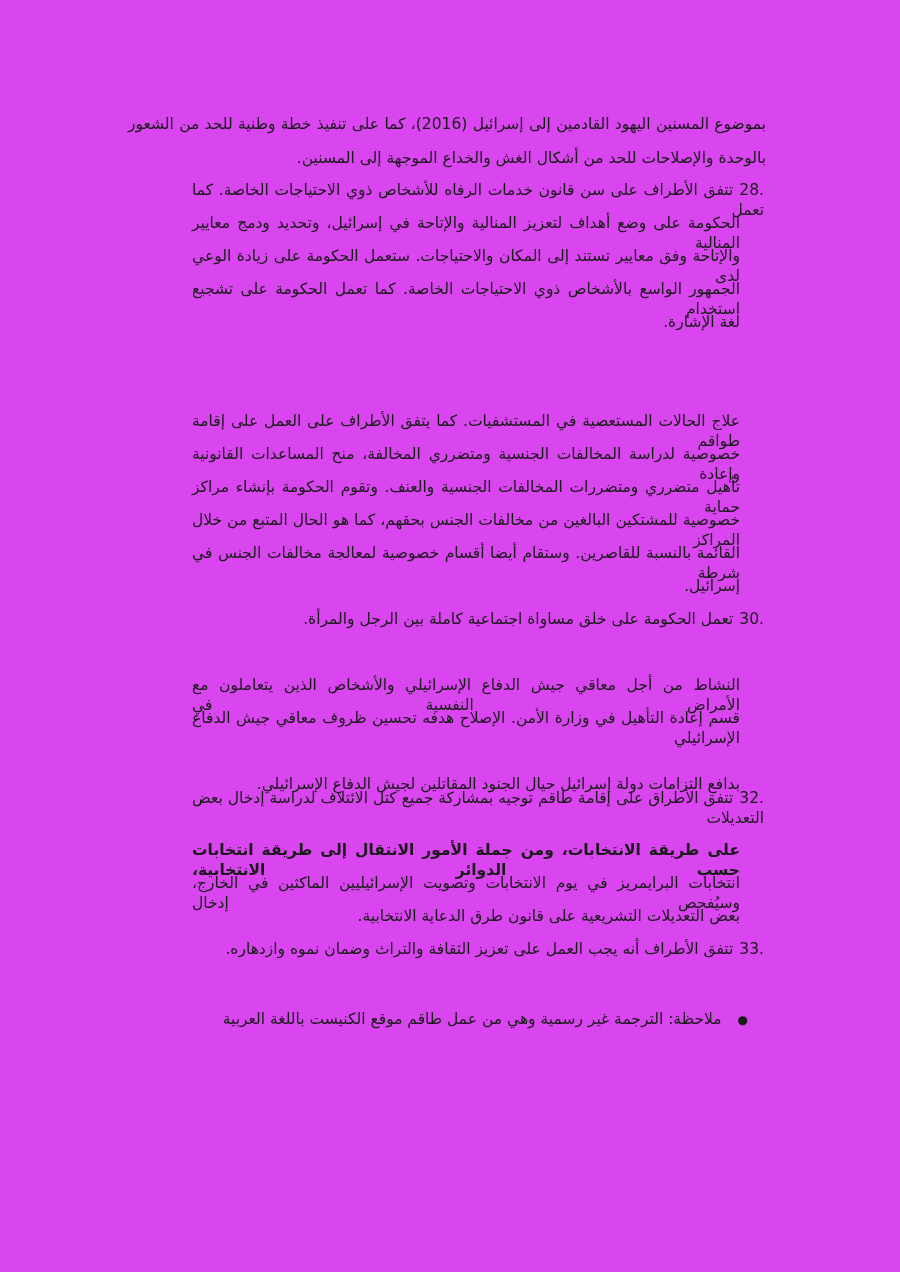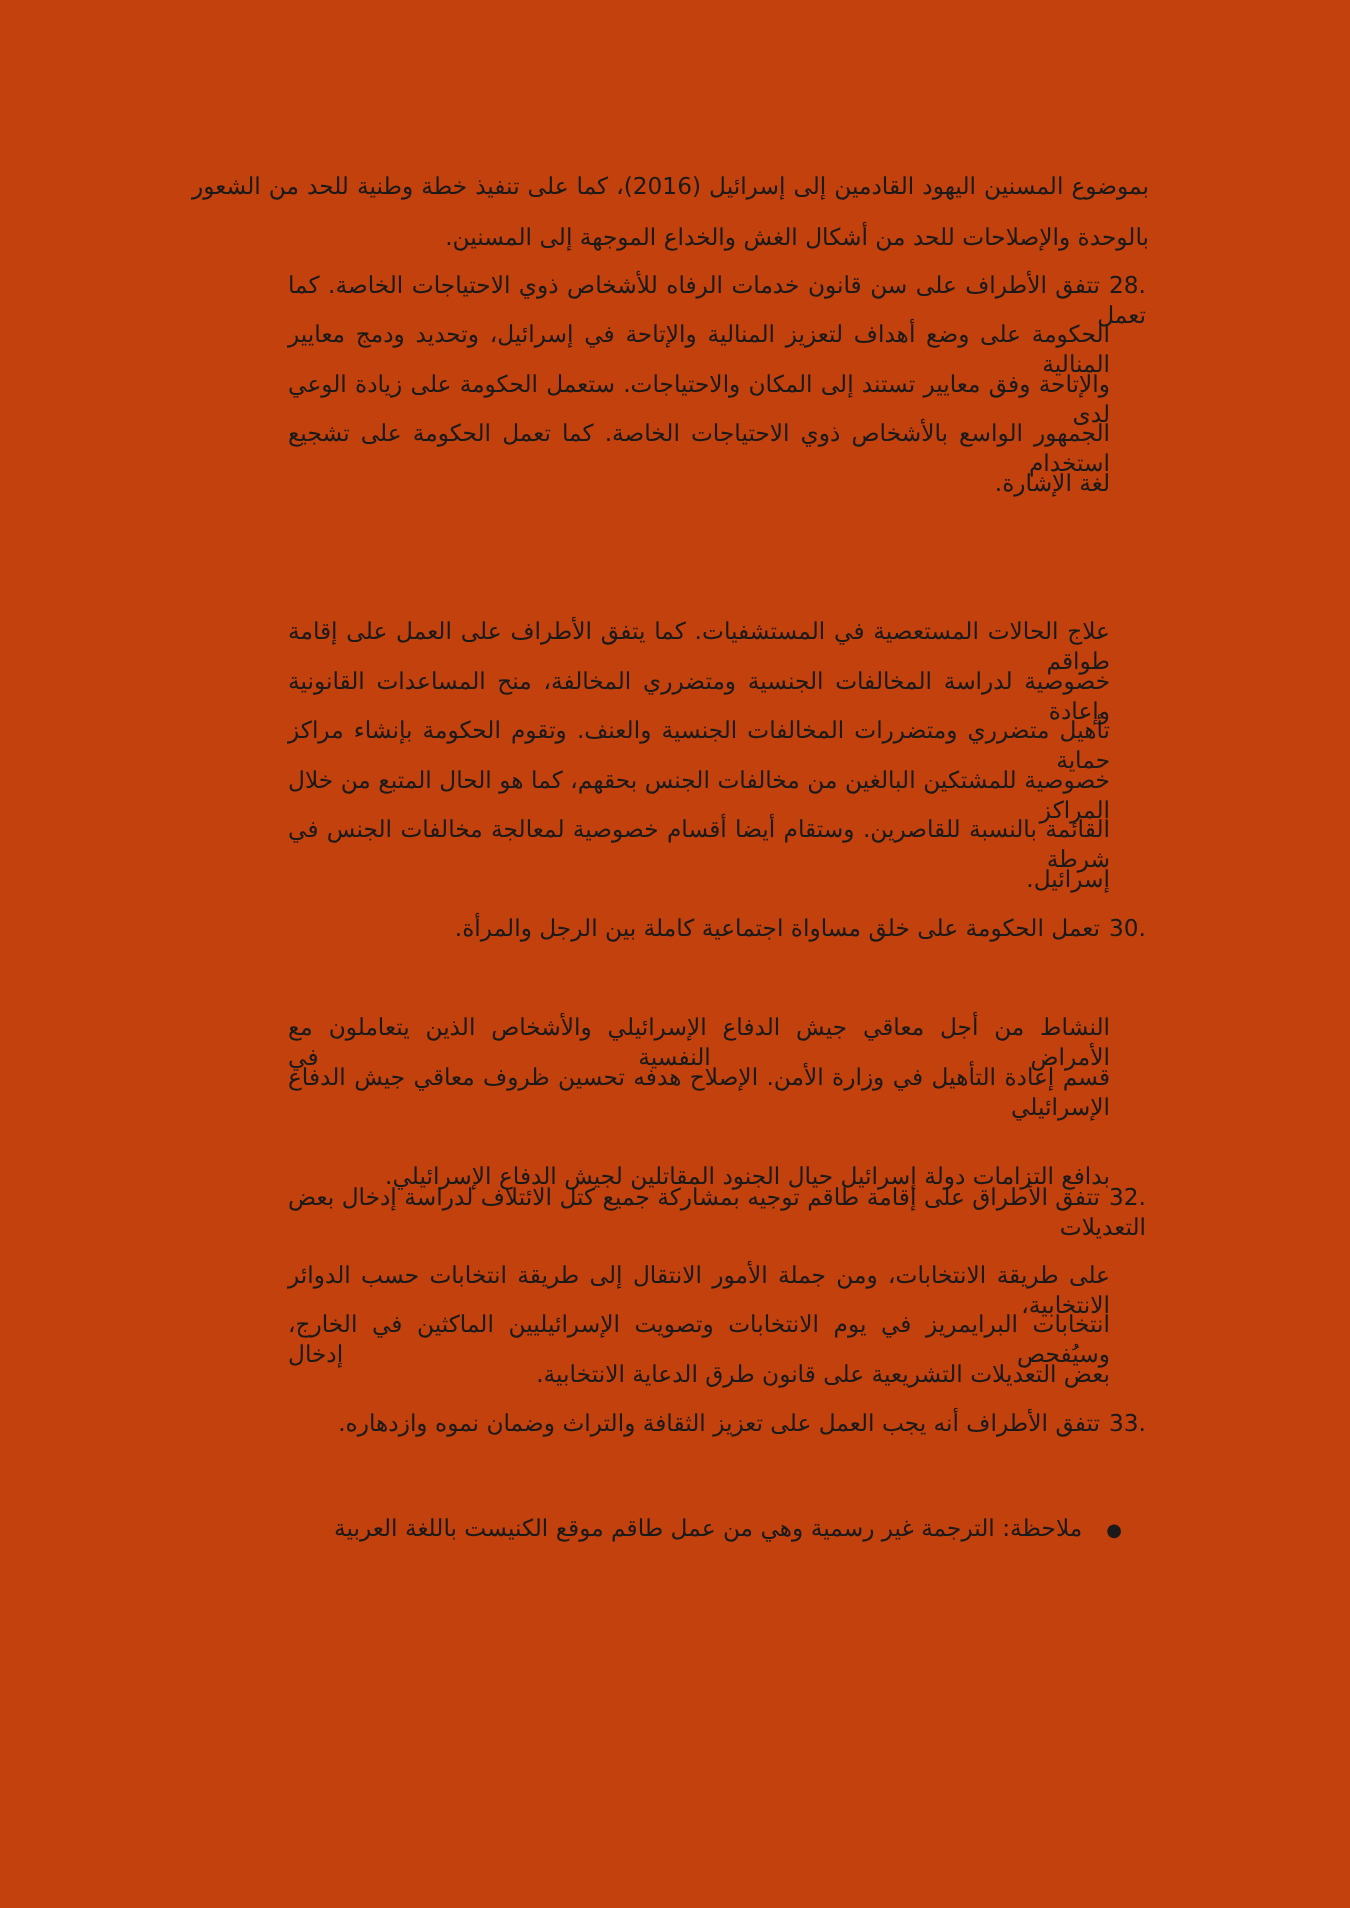--- a/index.html
+++ b/index.html
@@ -14,21 +14,21 @@
     overflow: hidden;
     font-family: "DejaVu Sans", "Liberation Sans", sans-serif;
     color: #1a1a1a;
   }
   .page {
     position: absolute;
     left: 0;
     top: 0;
     width: 900px;
     height: 1272px;
-    background: #c2410c;
+    background: #d946ef;
   }
   .line {
     position: absolute;
     direction: rtl;
     text-align: left;
     white-space: nowrap;
     font-size: 15.5px;
     line-height: 20px;
     unicode-bidi: plaintext;
   }
@@ -92,21 +92,21 @@
     <span class="num">30.</span><span>تعمل الحكومة على خلق مساواة اجتماعية كاملة بين الرجل والمرأة.</span>
   </div>
 
   <div class="line item-cont justify" style="top:708px;">قسم إعادة التأهيل في وزارة الأمن. الإصلاح هدفه تحسين ظروف معاقي جيش الدفاع الإسرائيلي</div>
   <div class="line item-cont justify" style="top:675px;">النشاط من أجل معاقي جيش الدفاع الإسرائيلي والأشخاص الذين يتعاملون مع الأمراض النفسية في</div>
   <div class="line item-cont" style="top:774px;">بدافع التزامات دولة إسرائيل حيال الجنود المقاتلين لجيش الدفاع الإسرائيلي.</div>
 
   <div class="line item-first justify-first" style="top:788px;">
     <span class="num">32.</span><span>تتفق الأطراق على إقامة طاقم توجيه بمشاركة جميع كتل الائتلاف لدراسة إدخال بعض التعديلات</span>
   </div>
-  <div class="line item-cont justify" style="top:840px;">على طريقة الانتخابات، ومن جملة الأمور الانتقال إلى طريقة انتخابات حسب الدوائر الانتخابية،</div>
+  <div class="line item-cont justify" style="top:840px;font-weight:bold;">على طريقة الانتخابات، ومن جملة الأمور الانتقال إلى طريقة انتخابات حسب الدوائر الانتخابية،</div>
   <div class="line item-cont justify" style="top:873px;">انتخابات البرايمريز في يوم الانتخابات وتصويت الإسرائيليين الماكثين في الخارج، وسيُفحص إدخال</div>
   <div class="line item-cont" style="top:906px;">بعض التعديلات التشريعية على قانون طرق الدعاية الانتخابية.</div>
 
   <div class="line item-first" style="top:939px;">
     <span class="num">33.</span><span>تتفق الأطراف أنه يجب العمل على تعزيز الثقافة والتراث وضمان نموه وازدهاره.</span>
   </div>
 
   <div class="line" style="top:1009px; right:152px;">
     <span class="bullet">●</span><span>ملاحظة: الترجمة غير رسمية وهي من عمل طاقم موقع الكنيست باللغة العربية</span>
   </div>

